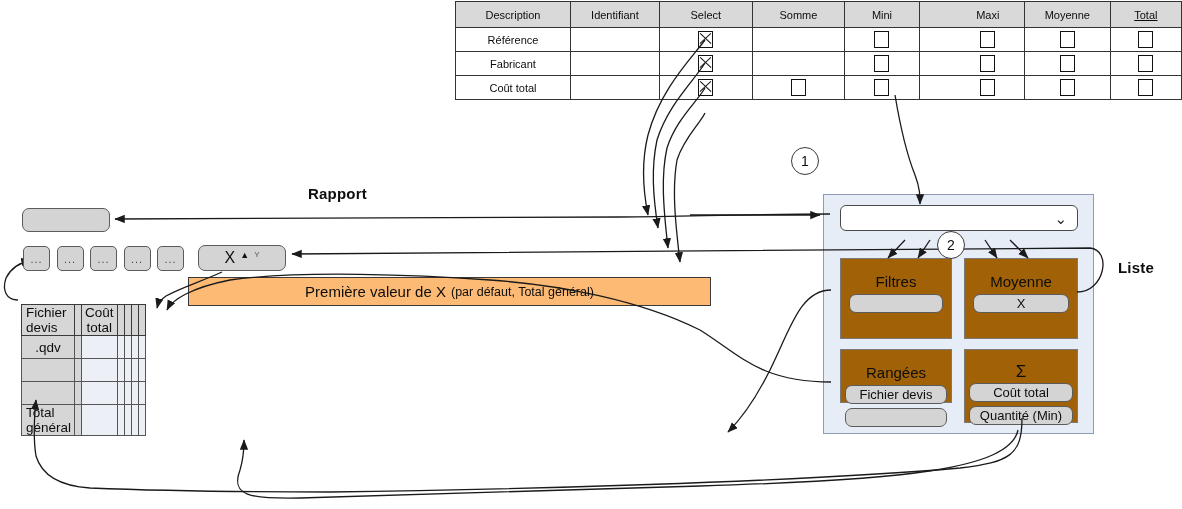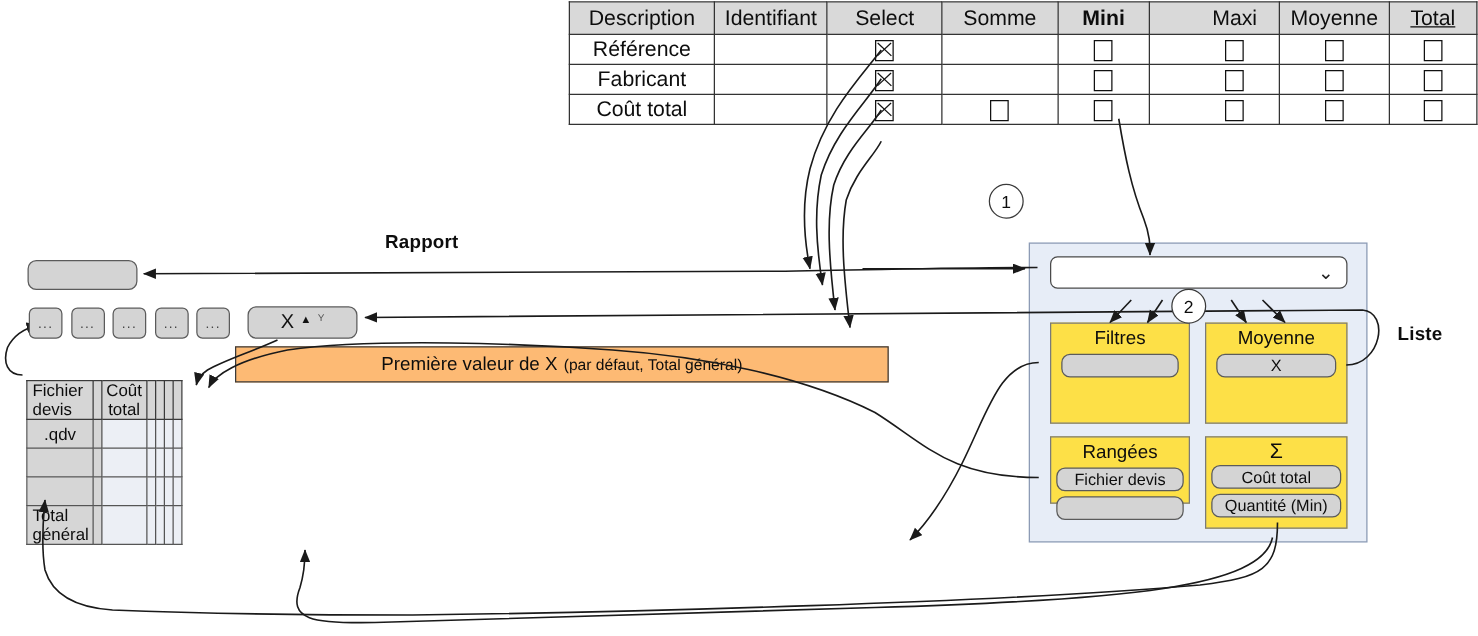--- a/index.html
+++ b/index.html
@@ -11,36 +11,36 @@
   .abs{position:absolute;}
 
   
   #wires{position:absolute;left:0;top:0;width:1182px;height:509px;pointer-events:none;z-index:5;}
   #wires path{fill:none;stroke:#1a1a1a;stroke-width:1.3;}
   #wires polygon{fill:#1a1a1a;}
 
   
   #matrix{
     left:455px;top:1px;border-collapse:collapse;
-    font-size:17px;z-index:2;
+    font-size:11px;z-index:2;
   }
   #matrix td,#matrix th{
     border:1.1px solid #333;
     text-align:center;vertical-align:middle;
     font-weight:normal;
     padding:0;
     height:23px;
   }
   #matrix thead th{background:#d9d9d9;height:25px;}
   #matrix tbody td{background:#ffffff;}
   #matrix .c-desc{width:120px;}
   #matrix .c-ident{width:92px;}
   #matrix .c-sel{width:98px;}
   #matrix .c-som{width:97px;margin-left:46px;}
-  #matrix .c-min{width:79px;font-weight:bold;}
+  #matrix .c-min{width:79px;}
   #matrix .c-max{width:77px;padding-left:32px;}
   #matrix .c-moy{width:89px;}
   #matrix .c-tot{width:75px;text-decoration:underline;}
 
   .cbx{
     display:inline-block;width:13px;height:15px;
     border:1.6px solid #111;background:#fff;
     position:relative;vertical-align:middle;
   }
   .cbx.checked::before,.cbx.checked::after{
@@ -112,22 +112,22 @@
     background:#e7edf7;border:1.5px solid #8d9bb5;box-sizing:border-box;z-index:4;
   }
   #dropdown{
     position:absolute;left:16px;top:10px;width:238px;height:26px;
     background:#fff;border:1.4px solid #4a4a4a;border-radius:6px;
     box-sizing:border-box;display:flex;align-items:center;
     justify-content:flex-end;padding-right:10px;
   }
   .chev{font-size:15px;color:#222;line-height:1;}
   .zone{
-    position:absolute;background:#fde047;border:1.2px solid #7a7a7a;
-    box-sizing:border-box;padding-top:3px;
+    position:absolute;background:#a16207;border:1.2px solid #7a7a7a;
+    box-sizing:border-box;padding-top:14px;
   }
   .zone-title{text-align:center;font-size:15px;margin-bottom:4px;}
   .zone .chip{
     margin:0 auto 4px auto;height:19px;width:86%;
     background:#d4d4d4;border:1.2px solid #5b5b5b;border-radius:7px;
     display:flex;align-items:center;justify-content:center;font-size:13px;
     box-sizing:border-box;white-space:nowrap;
   }
   #z-filtres{left:16px;top:63px;width:112px;height:81px;}
   #z-colonnes{left:140px;top:63px;width:114px;height:81px;}

